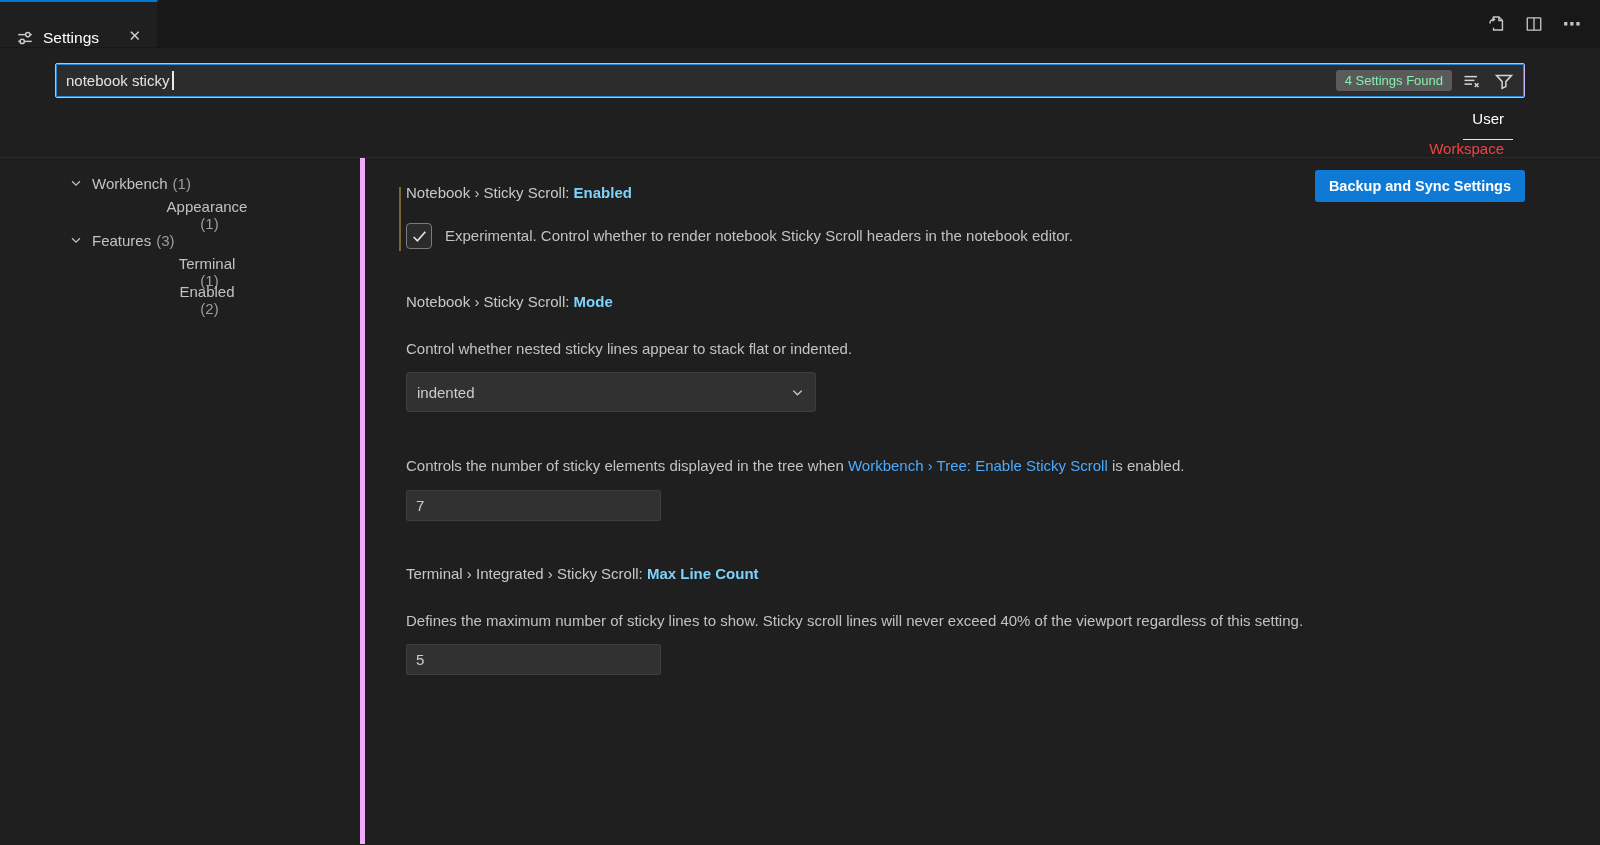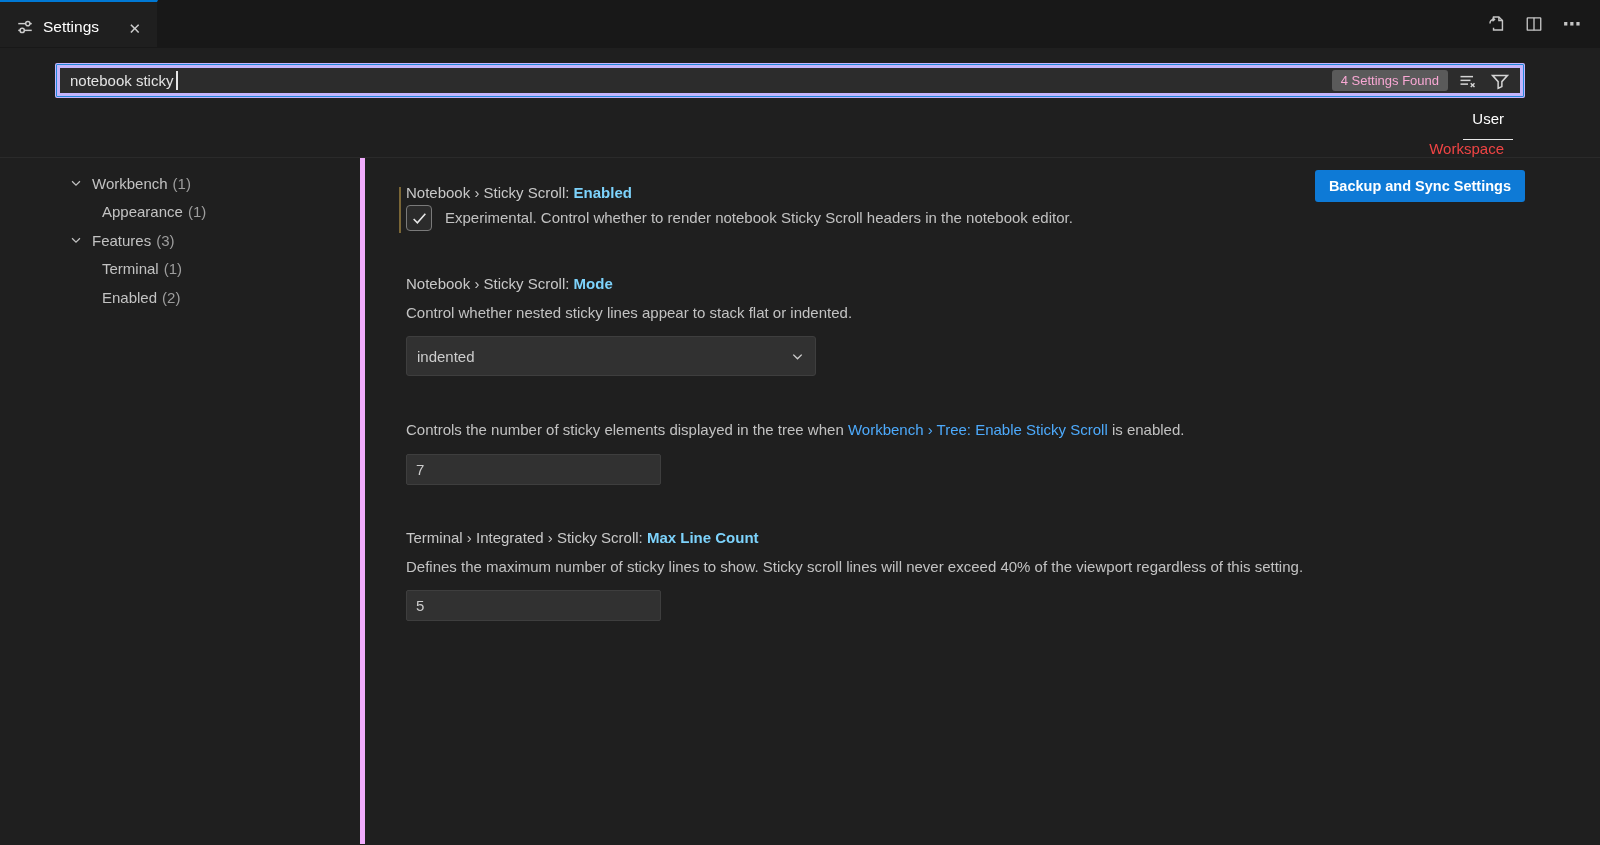--- a/index.html
+++ b/index.html
@@ -3,75 +3,75 @@
 <meta charset="utf-8">
 <style>
   * { margin:0; padding:0; box-sizing:border-box; }
   html,body { width:1600px; height:845px; background:#1f1f1f; overflow:hidden;
     font-family:"Liberation Sans","DejaVu Sans",sans-serif; color:#cccccc; }
 
   
   .tab-bar { height:48px; background:#181818; display:flex; align-items:stretch;
     border-bottom:1px solid #181818; }
   .tab { width:158px; background:#1f1f1f; border-top:2px solid #0078d4;
-    border-right:1px solid #181818; display:flex; align-items:flex-start; gap:9px;
-    padding:16px 12px 0 16px; cursor:pointer; }
+    border-right:1px solid #181818; display:flex; align-items:flex-end; gap:9px;
+    padding:8px 12px 0 16px; cursor:pointer; }
   .tab-icon { width:18px; height:18px; flex:0 0 auto; display:flex; align-items:center; }
   .tab-label { font-size:15.5px; color:#ffffff; flex:1; }
   .tab-close { font-size:15px; color:#cccccc; padding:2px 4px; border-radius:4px; }
   .tabbar-actions { margin-left:auto; display:flex; align-items:center; gap:10px; padding-right:14px; }
   .bar-icon { width:28px; height:28px; display:flex; align-items:center; justify-content:center;
     border-radius:5px; color:#c5c5c5; }
   .ellipsis-glyph { font-size:18px; letter-spacing:1px; color:#c5c5c5; font-weight:bold; }
 
   
   .search-row { margin:15px 75px 0 55px; }
-  .search-box { height:35px; background:#2c2c2c; border:5px solid #c4b5fd; border-radius:2px;
+  .search-box { height:35px; background:#2c2c2c; border:1px solid #c4b5fd; border-radius:2px;
     outline:1px solid #2488db; outline-offset:-2px;
     display:flex; align-items:center; padding:0 8px 0 10px; }
   .search-text { font-size:15px; color:#e4e4e4; white-space:pre; }
   .caret { display:inline-block; width:1.5px; height:19px; background:#e8e8e8; margin-left:3px;
     vertical-align:middle; animation:blink 1.1s steps(2,start) infinite; }
   @keyframes blink { to { visibility:hidden; } }
   .search-right { margin-left:auto; display:flex; align-items:center; gap:8px; }
-  .count-badge { background:#5a5a5a; color:#f9a8d4; font-size:13px; padding:3px 9px;
+  .count-badge { background:#5a5a5a; color:#86efac; font-size:13px; padding:3px 9px;
     border-radius:3px; white-space:nowrap; }
   .search-icon-btn { width:24px; height:24px; display:flex; align-items:center; justify-content:center;
     color:#d4d4d4; border-radius:4px; }
 
   
   .scope-header { margin-top:12px; padding:0 75px 0 55px; display:flex; align-items:flex-end;
     border-bottom:1px solid #2a2a2a; height:48px;flex-direction:column; }
   .scope-tab { font-size:15px; padding:0 9px 12px 9px; margin-right:12px; cursor:pointer;
     border-bottom:1.5px solid transparent; }
   .scope-tab.active { color:#ffffff; border-bottom-color:#e7e7e7; }
   .scope-tab.inactive { color:#ef4444; }
   .backup-btn { margin-left:auto; margin-bottom:10px; background:#0e7ad6; color:#ffffff;
     font-size:14.5px; font-weight:600; border:none; border-radius:3px; padding:8px 14px; cursor:pointer; }
 
   
   .content-row { display:flex; height:calc(845px - 48px - 51px - 60px); }
   .toc { width:365px; flex:0 0 auto; border-right:5px solid #f0abfc; padding-top:11px; }
   .toc-row { height:28.5px; display:flex; align-items:center; font-size:15px; color:#c2c2c2; cursor:pointer; }
   .toc-row .twisty { width:16px; height:16px; margin-left:68px; margin-right:8px;
     display:flex; align-items:center; justify-content:center; color:#c2c2c2; }
-  .toc-row.child { padding-left:102px; }
+  .toc-row.child { padding-left:54px;flex-direction:column; }
   .toc-count { color:#9d9d9d; margin-left:5px; }
   .toc-label { white-space:nowrap; }
 
   .settings-list { flex:1; padding:26px 20px 0 41px; overflow:hidden; }
   .setting { position:relative; margin-bottom:44px; }
   .setting.modified::before { content:""; position:absolute; left:-7px; top:3px; bottom:-2px;
     width:2px; background:#7a6636; }
   .setting-title { font-size:15px; }
   .setting-title .cat { color:#c8c8c8; font-weight:400; }
   .setting-title .nm  { color:#7dd3fc; font-weight:700;margin-top:22px; }
-  .setting-desc { font-size:15px; color:#c2c2c2; margin-top:11px; line-height:1.35; }
+  .setting-desc { font-size:15px; color:#c2c2c2; margin-top:29px; line-height:1.35; }
   .setting-desc a { color:#4daafc; text-decoration:none; cursor:pointer; }
-  .check-row { display:flex; align-items:center; gap:13px; margin-top:4px; }
+  .check-row { display:flex; align-items:center; gap:13px; margin-top:22px; }
   .checkbox { width:26px; height:26px; border:1px solid #7a7a7a; border-radius:4px;
     background:#2b2b2b; display:flex; align-items:center; justify-content:center; cursor:pointer;
     color:#e7e7e7; flex:0 0 auto; }
   .select-box { margin-top:13px; width:410px; height:40px; background:#313131; border:1px solid #3e3e3e;
     border-radius:3px; display:flex; align-items:center; padding:0 10px; cursor:pointer; }
   .select-value { font-size:15px; color:#cccccc; flex:1; }
   .select-chevron { color:#cccccc; display:flex; }
   .num-input { margin-top:13px; width:255px; height:31px; background:#313131; border:1px solid #3e3e3e;
     border-radius:2px; color:#cccccc; font-size:15px; padding:0 9px;
     font-family:"Liberation Sans","DejaVu Sans",sans-serif; }

